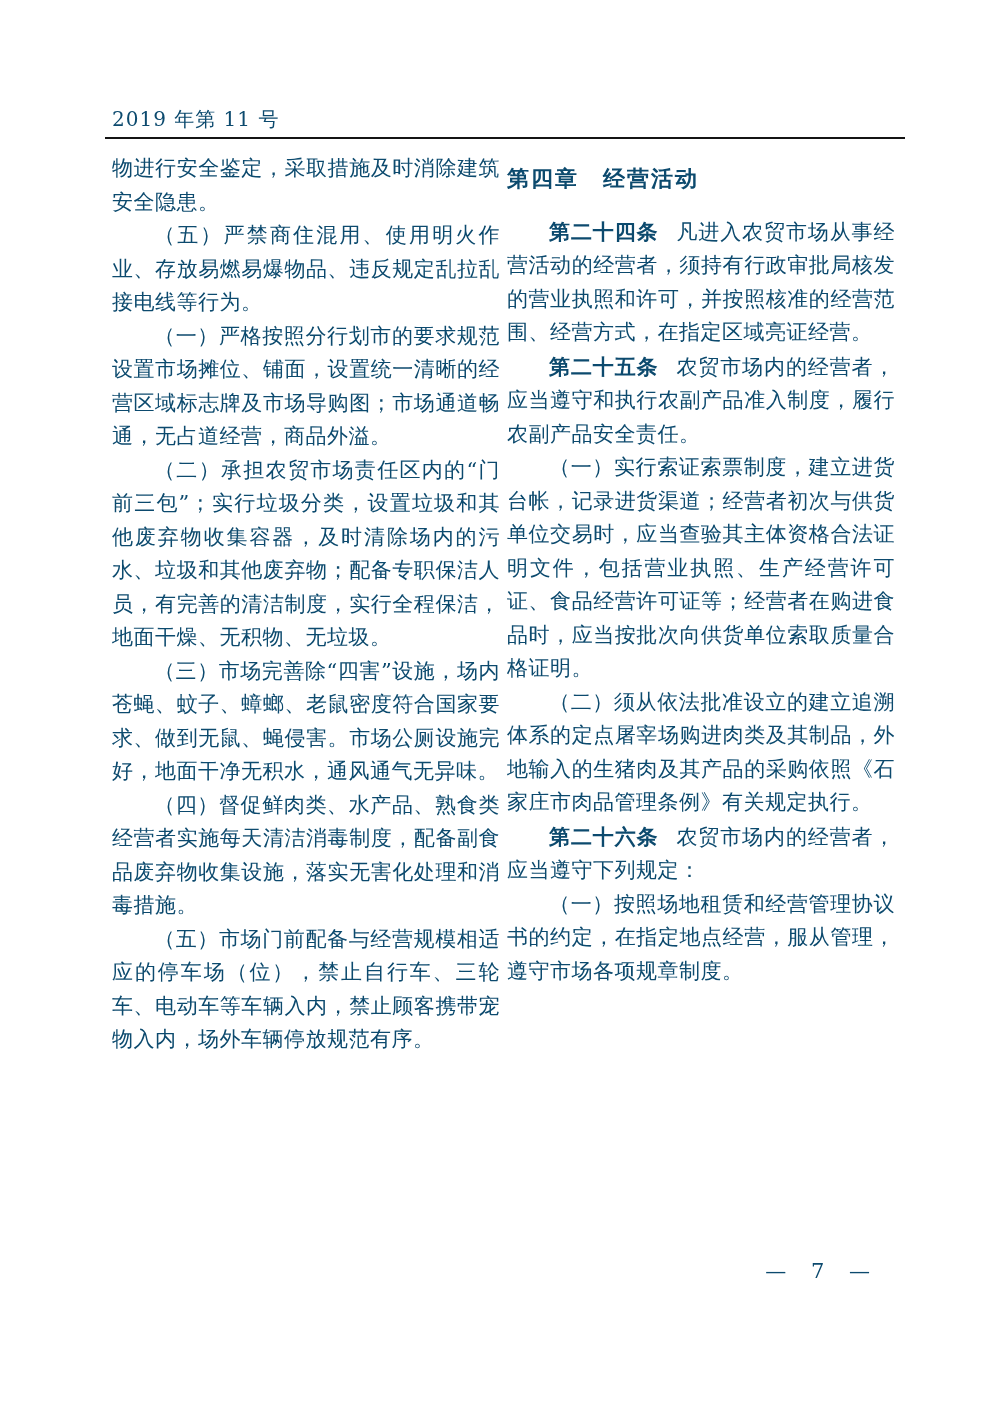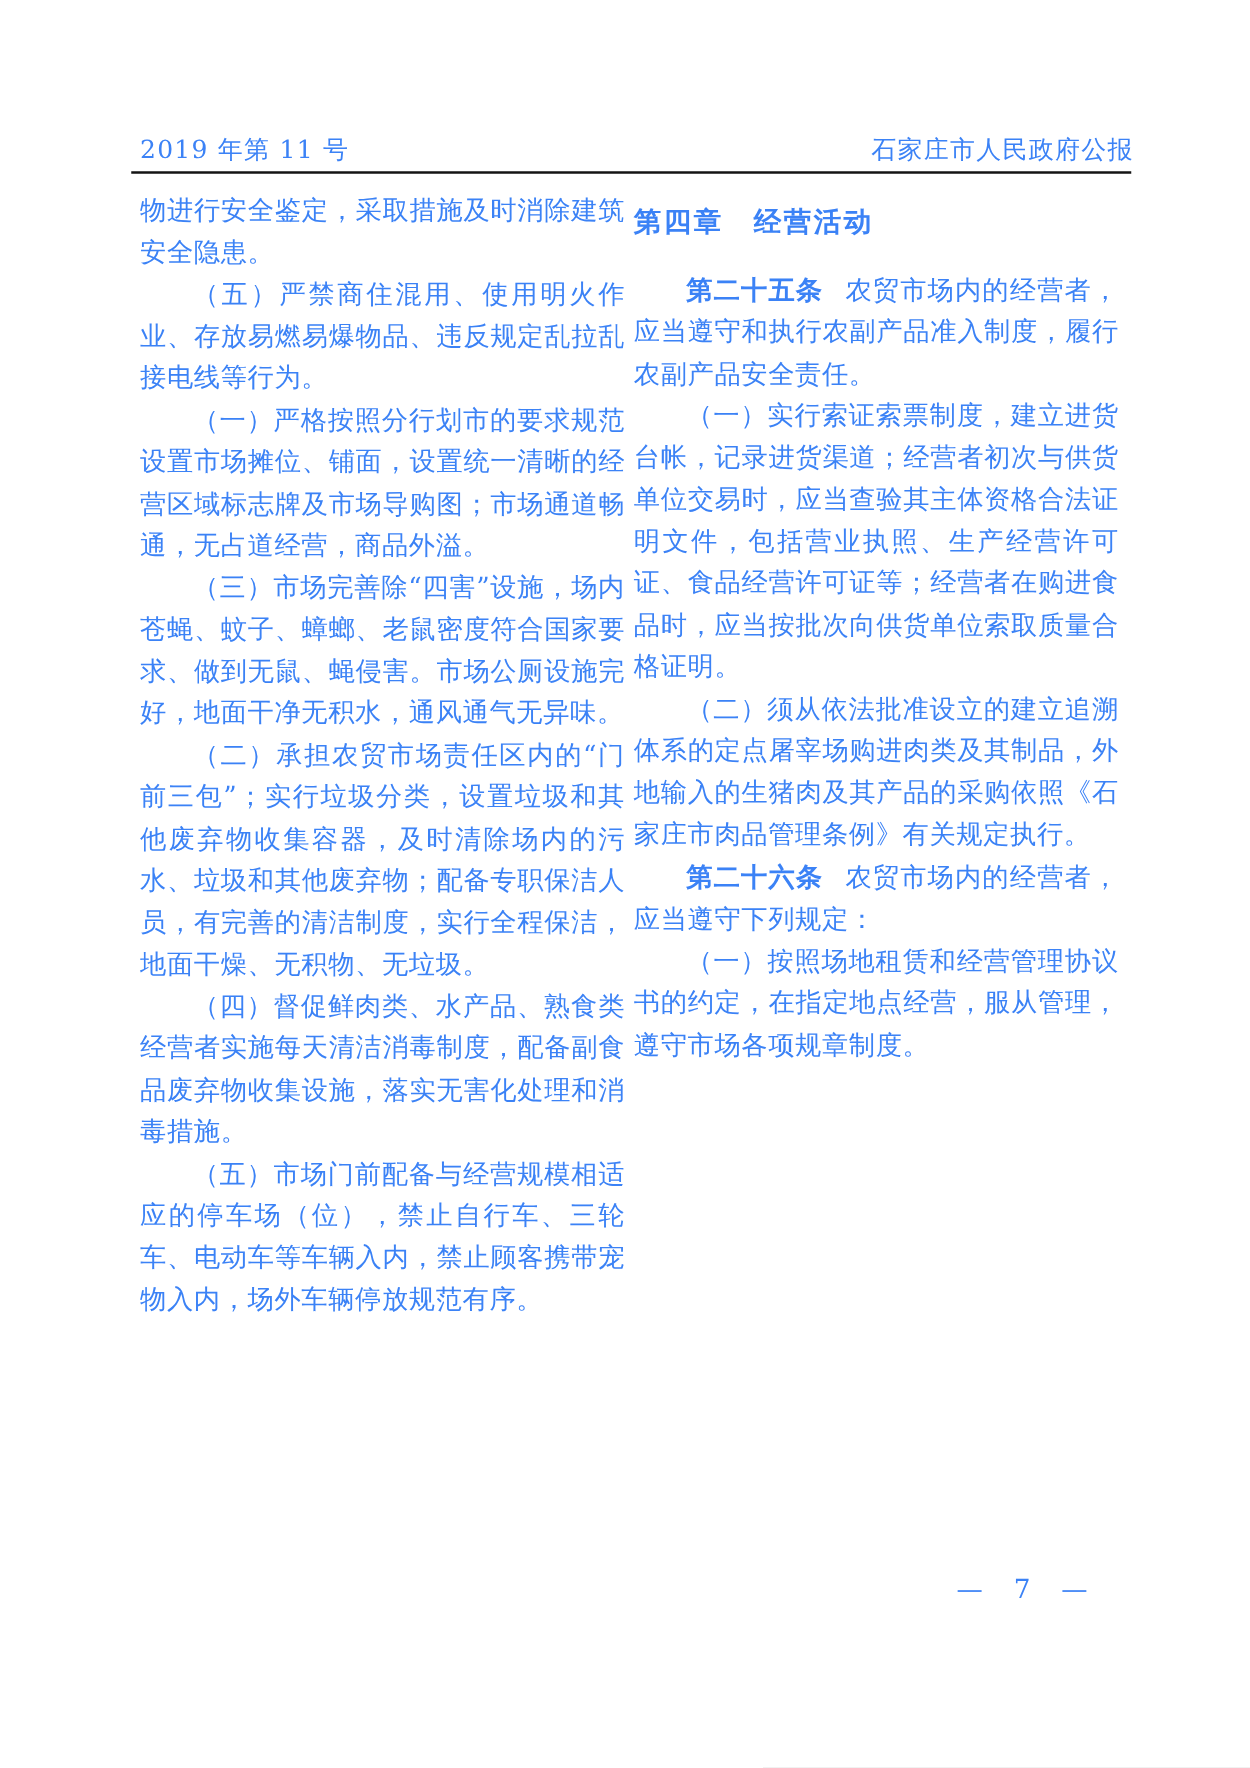--- a/index.html
+++ b/index.html
@@ -2,21 +2,21 @@
 <html><head>
 <meta charset="utf-8">
 <style>
   html,body { margin:0; padding:0; background:#e8e8e8; }
   .page {
     position: relative;
     width: 1000px;
     height: 1414px;
     margin: 0 auto;
     background: #ffffff;
-    color: #3b82f6;
+    color: #0c4a6e;
     font-family: "DejaVu Serif", "Liberation Serif", serif;
     overflow: hidden;
   }
   .running-head {
     position: absolute;
     top: 106px;
     left: 112px;
     right: 93px;
     display: flex;
     justify-content: space-between;
@@ -67,37 +67,37 @@
     white-space: nowrap;
   }
 </style>
 </head>
 <body>
 
 <div class="page">
 
   <div class="running-head">
     <span>2019 年第 11 号</span>
-    <span>石家庄市人民政府公报</span>
   </div>
 
   <div class="head-rule"></div>
 
   <div class="columns">
     <div class="col">
         <p class="para">物进行安全鉴定，采取措施及时消除建筑安全隐患。</p>
         <p class="para indent">（五）严禁商住混用、使用明火作业、存放易燃易爆物品、违反规定乱拉乱接电线等行为。</p>
         <p class="para indent">（一）严格按照分行划市的要求规范设置市场摊位、铺面，设置统一清晰的经营区域标志牌及市场导购图；市场通道畅通，无占道经营，商品外溢。</p>
+        <p class="para indent">（二）承担农贸市场责任区内的“门前三包”；实行垃圾分类，设置垃圾和其他废弃物收集容器，及时清除场内的污水、垃圾和其他废弃物；配备专职保洁人员，有完善的清洁制度，实行全程保洁，地面干燥、无积物、无垃圾。</p>
         <p class="para indent">（三）市场完善除“四害”设施，场内苍蝇、蚊子、蟑螂、老鼠密度符合国家要求、做到无鼠、蝇侵害。市场公厕设施完好，地面干净无积水，通风通气无异味。</p>
-        <p class="para indent">（二）承担农贸市场责任区内的“门前三包”；实行垃圾分类，设置垃圾和其他废弃物收集容器，及时清除场内的污水、垃圾和其他废弃物；配备专职保洁人员，有完善的清洁制度，实行全程保洁，地面干燥、无积物、无垃圾。</p>
         <p class="para indent">（四）督促鲜肉类、水产品、熟食类经营者实施每天清洁消毒制度，配备副食品废弃物收集设施，落实无害化处理和消毒措施。</p>
         <p class="para indent">（五）市场门前配备与经营规模相适应的停车场（位），禁止自行车、三轮车、电动车等车辆入内，禁止顾客携带宠物入内，场外车辆停放规范有序。</p>
       </div>
     <div class="col">
         <div class="chapter-heading">第四章　经营活动</div>
+        <p class="para indent"><b class="lead">第二十四条</b>凡进入农贸市场从事经营活动的经营者，须持有行政审批局核发的营业执照和许可，并按照核准的经营范围、经营方式，在指定区域亮证经营。</p>
         <p class="para indent"><b class="lead">第二十五条</b>农贸市场内的经营者，应当遵守和执行农副产品准入制度，履行农副产品安全责任。</p>
         <p class="para indent">（一）实行索证索票制度，建立进货台帐，记录进货渠道；经营者初次与供货单位交易时，应当查验其主体资格合法证明文件，包括营业执照、生产经营许可证、食品经营许可证等；经营者在购进食品时，应当按批次向供货单位索取质量合格证明。</p>
         <p class="para indent">（二）须从依法批准设立的建立追溯体系的定点屠宰场购进肉类及其制品，外地输入的生猪肉及其产品的采购依照《石家庄市肉品管理条例》有关规定执行。</p>
         <p class="para indent"><b class="lead">第二十六条</b>农贸市场内的经营者，应当遵守下列规定：</p>
         <p class="para indent">（一）按照场地租赁和经营管理协议书的约定，在指定地点经营，服从管理，遵守市场各项规章制度。</p>
       </div>
   </div>
 
   <div class="page-number">— 7 —</div>
 

